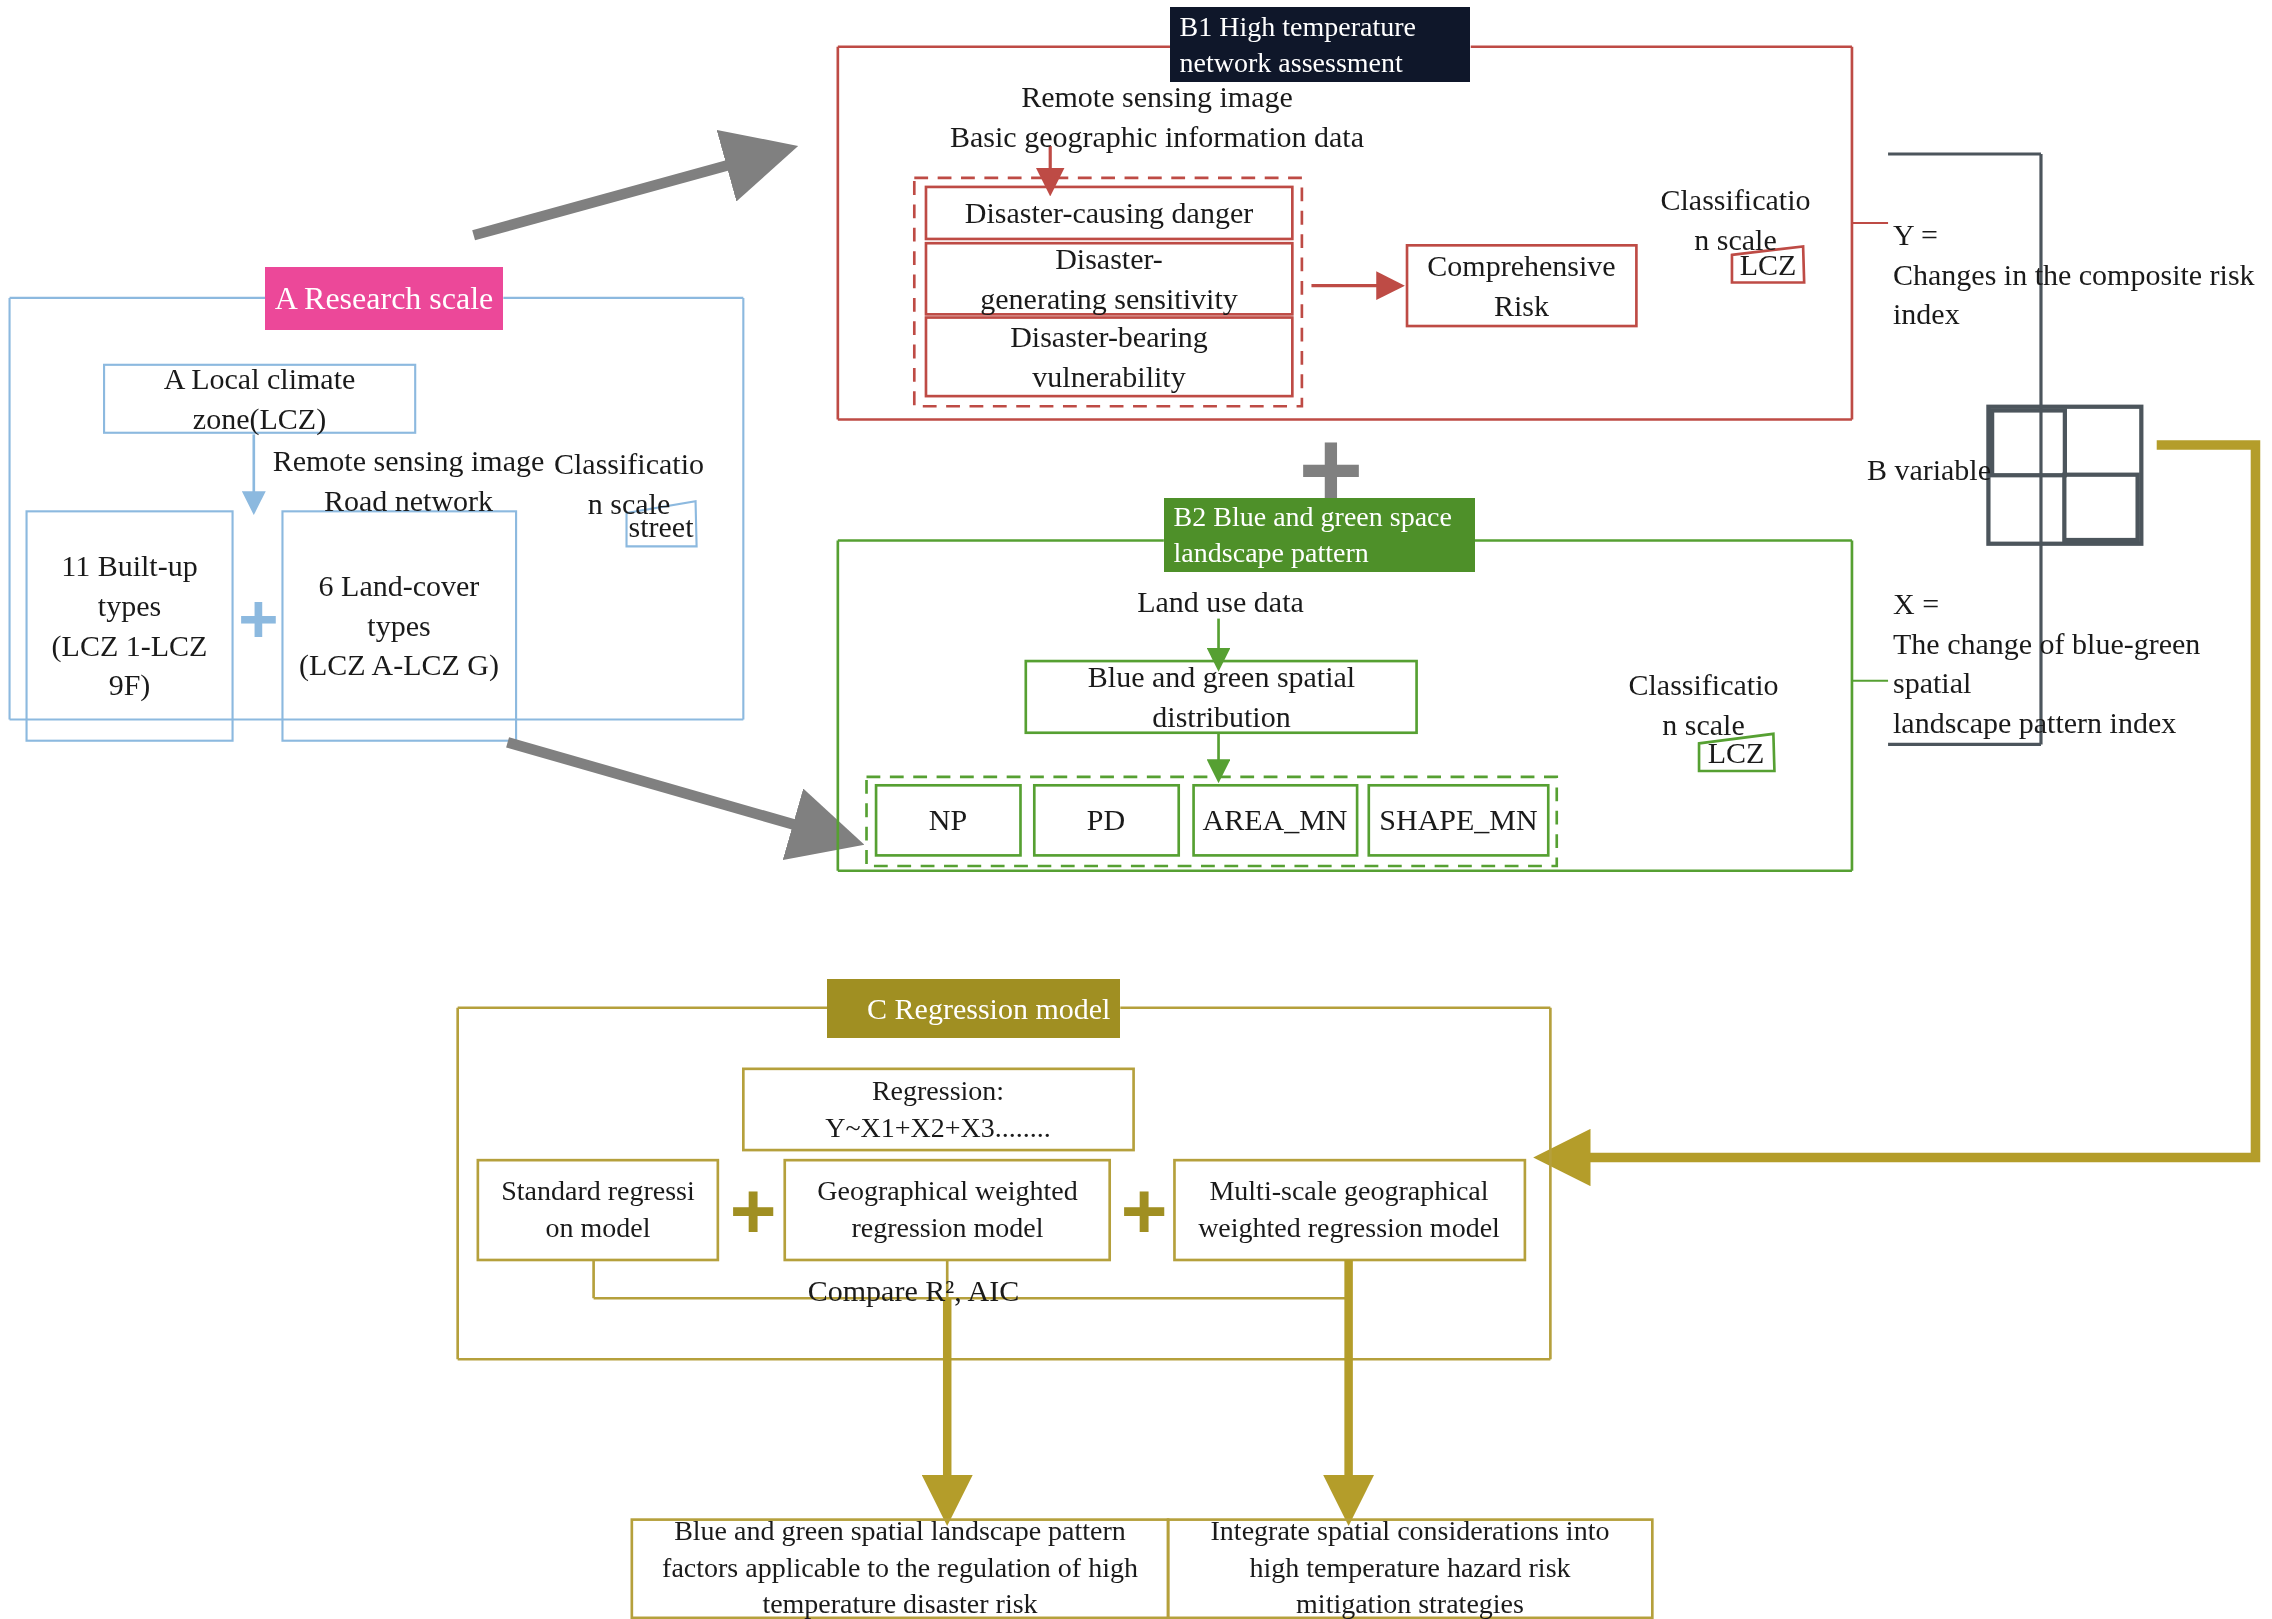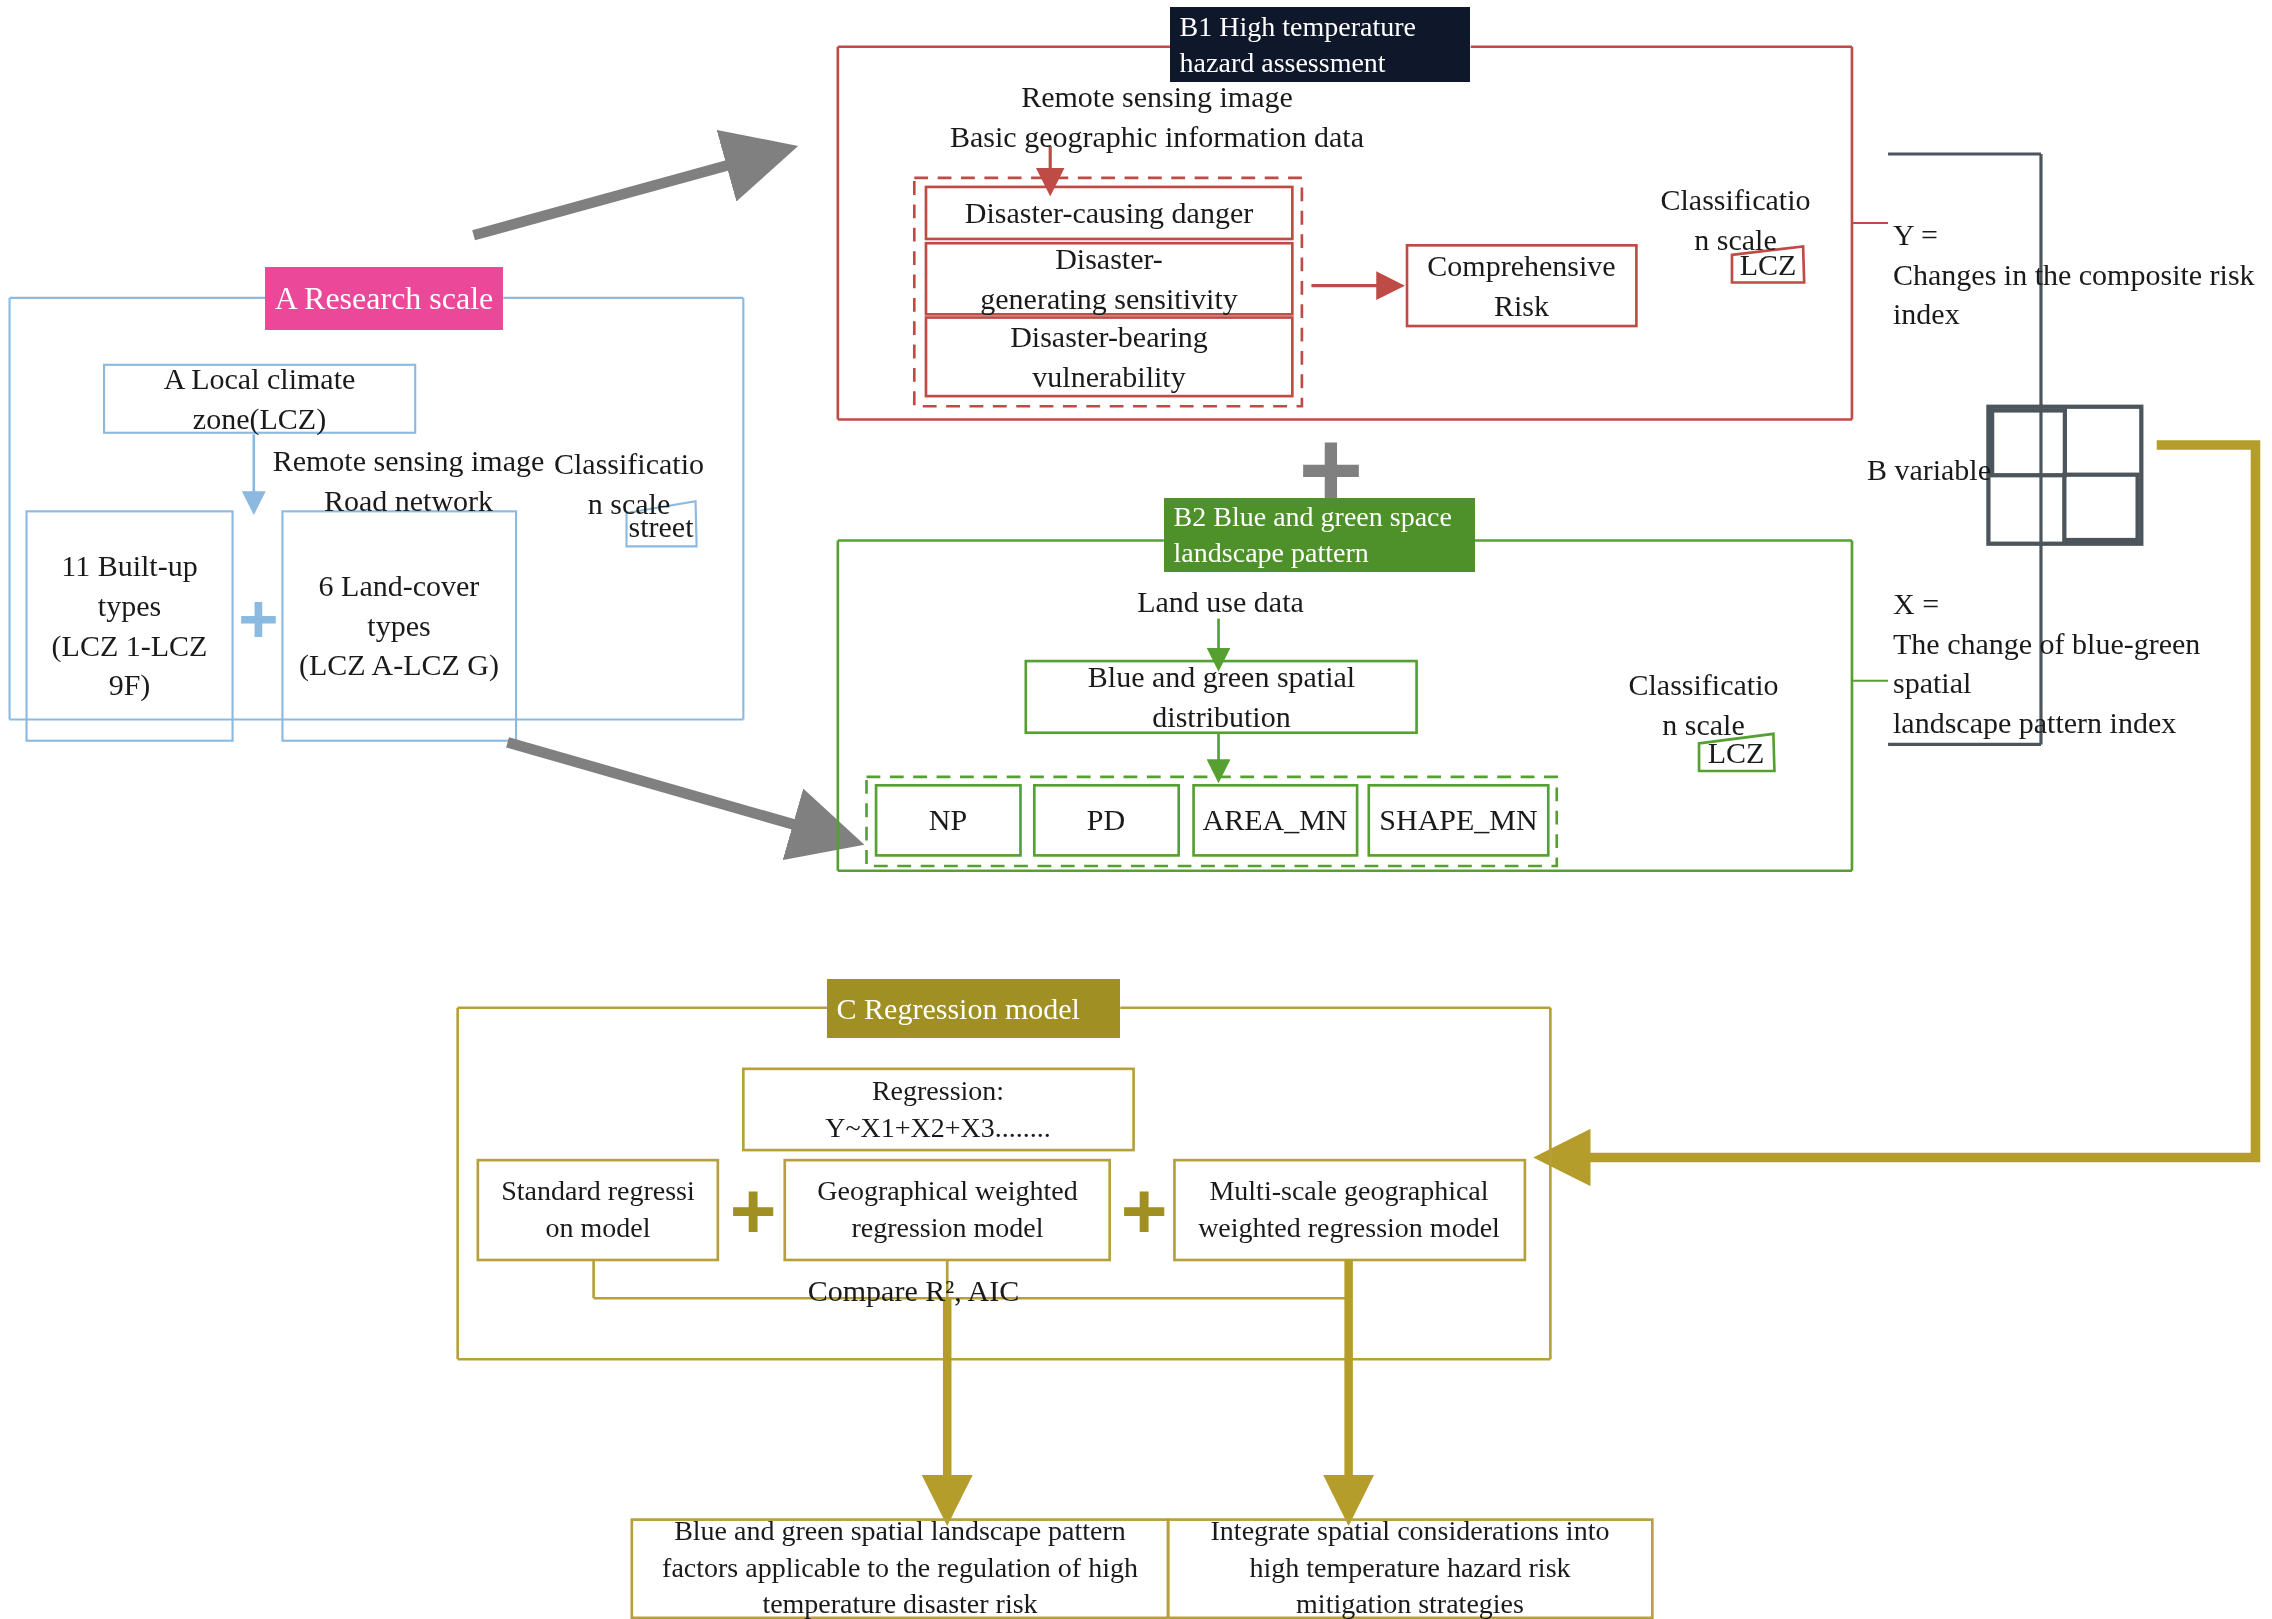--- a/index.html
+++ b/index.html
@@ -184,21 +184,21 @@
   </div>
 
   <div class="txt f56" style="left:282px;top:511px;width:234px;height:229px;flex-direction:column;">
     <span>6 Land-cover</span>
     <span>types</span>
     <span>(LCZ A-LCZ G)</span>
   </div>
 
   <div class="hdr" style="left:1170px;top:7.4px;width:300px;height:75px;background:#0f172a;font-size:28px;flex-direction:column;align-items:flex-start;justify-content:center;">
     <span>B1 High temperature</span>
-    <span>hazard assessment</span>
+    <span>network assessment</span>
   </div>
 
   <div class="txt f56" style="left:865px;top:77px;width:584px;height:74px;flex-direction:column;justify-content:flex-start;">
     <span>Remote sensing image</span>
     <span>Basic geographic information data</span>
   </div>
 
   <div class="txt f56" style="left:926px;top:187px;width:366px;height:52px;">
     <span>Disaster-causing danger</span>
   </div>
@@ -272,21 +272,21 @@
   <div class="txt f56" style="left:1842px;top:451px;width:149px;height:37px;justify-content:flex-end;">
     <span>B variable</span>
   </div>
 
   <div class="txt f56" style="left:1893px;top:584px;width:382px;height:106px;flex-direction:column;align-items:flex-start;justify-content:flex-start;text-align:left;">
     <span>X =</span>
     <span>The change of blue-green spatial</span>
     <span>landscape pattern index</span>
   </div>
 
-  <div class="hdr" style="left:827px;top:979px;width:293px;height:59px;background:#A08F22;font-size:30px;justify-content:flex-start;">
+  <div class="hdr" style="left:827px;top:979px;width:293px;height:59px;background:#A08F22;font-size:30px;justify-content:flex-end;">
     <span>C Regression model</span>
   </div>
 
   <div class="txt f52" style="left:743px;top:1069px;width:390px;height:81px;flex-direction:column;text-align:center;">
     <span>Regression:</span>
     <span>Y~X1+X2+X3........</span>
   </div>
 
   <div class="txt f52" style="left:478px;top:1160px;width:240px;height:100px;flex-direction:column;">
     <span>Standard regressi</span>

